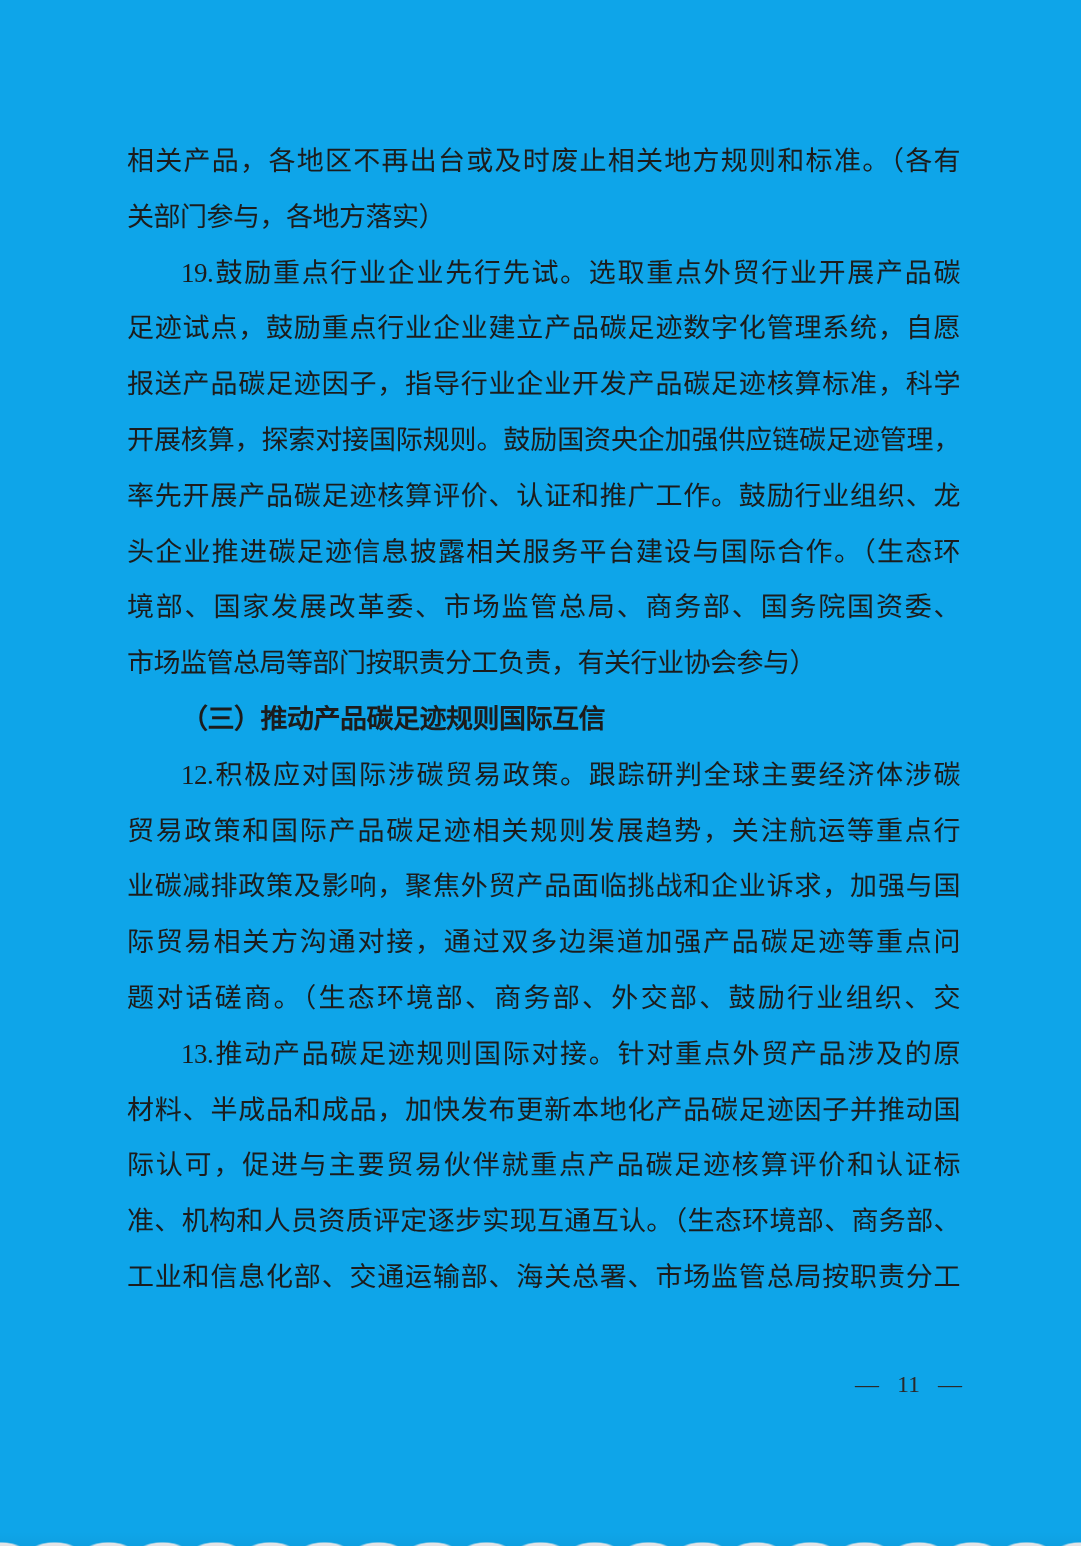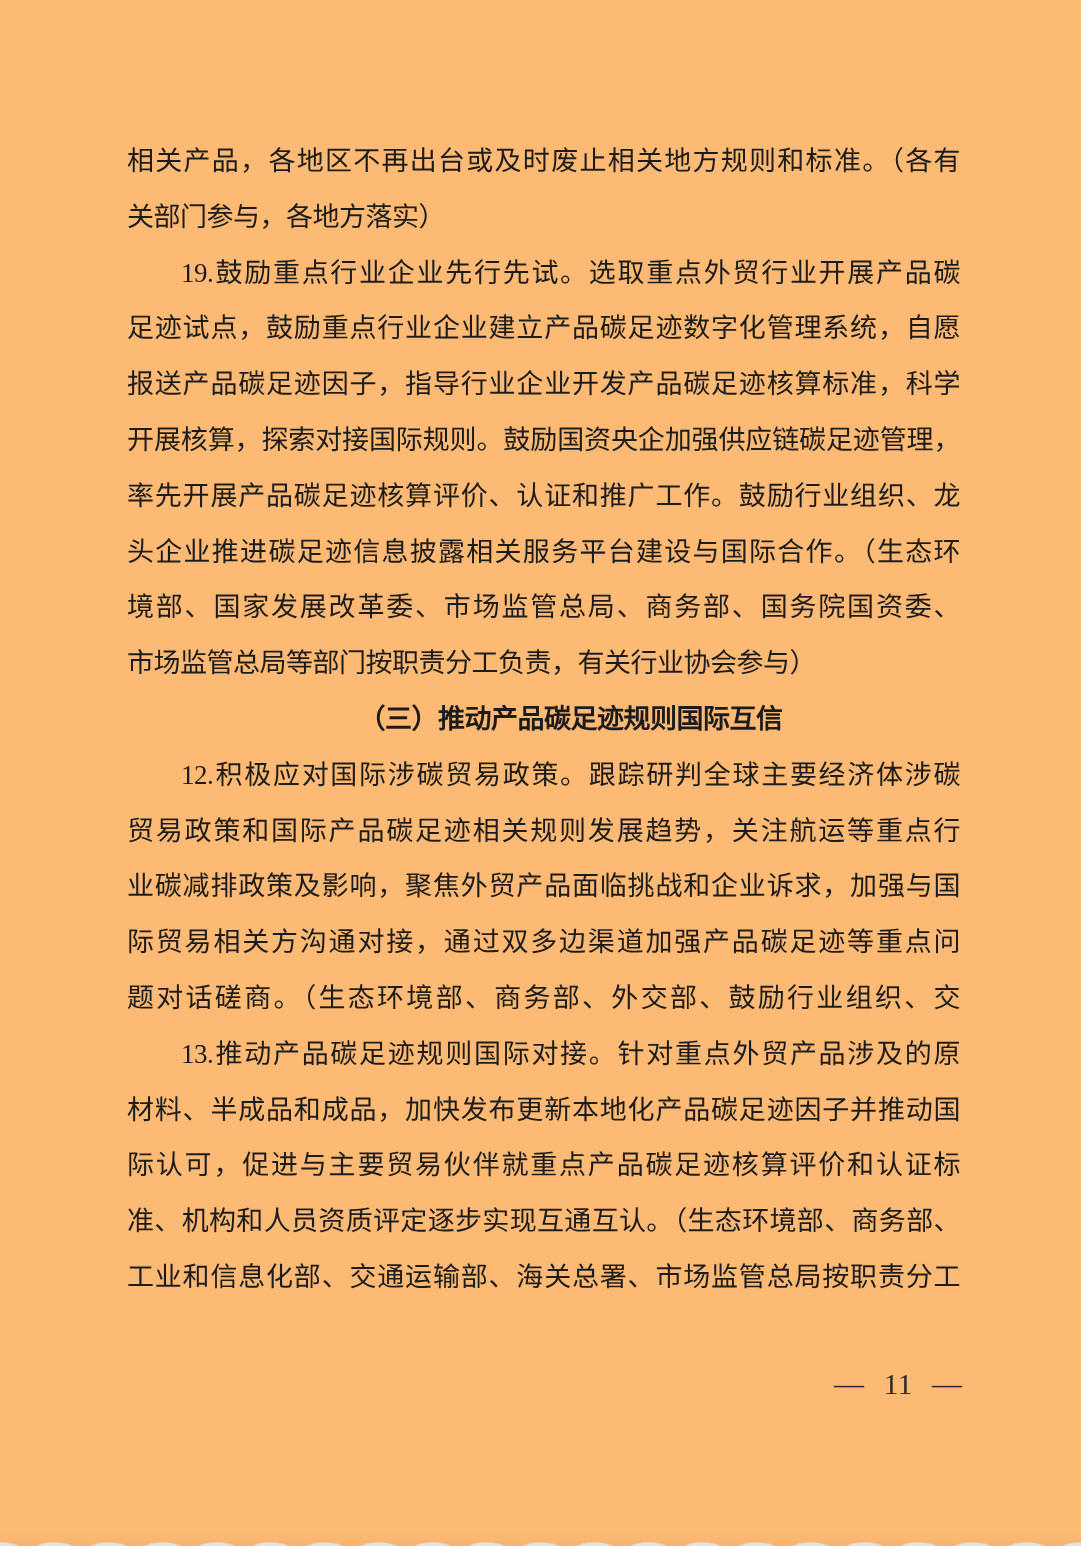--- a/index.html
+++ b/index.html
@@ -4,21 +4,21 @@
 <style>
   html, body {
     margin: 0;
     padding: 0;
     background: #ffffff;
   }
   .page {
     position: relative;
     width: 1081px;
     height: 1546px;
-    background: #fdba74;
+    background: #0ea5e9;
     overflow: hidden;
     font-family: "Liberation Serif", "DejaVu Serif", serif;
     color: #1c1c1c;
   }
   .text-block {
     position: absolute;
     left: 127px;
     top: 134px;
     width: 833px;
   }
@@ -32,30 +32,29 @@
     text-align: left;
     overflow: visible;
   }
   .line.fill {
     text-align: justify;
     text-align-last: justify;
     text-justify: inter-ideograph;
   }
   .line.indent {
     text-indent: 2em;
-    text-align: center;
   }
   .line.bold {
     font-weight: 700;
   }
   .page-number {
     position: absolute;
     top: 1368px;
     right: 119px;
-    font-size: 30px;
+    font-size: 24px;
     line-height: 32px;
     color: #2a2a2a;
     word-spacing: 12px;
     white-space: nowrap;
   }
   .page-bottom-edge {
     position: absolute;
     left: 0;
     right: 0;
     bottom: 0;

